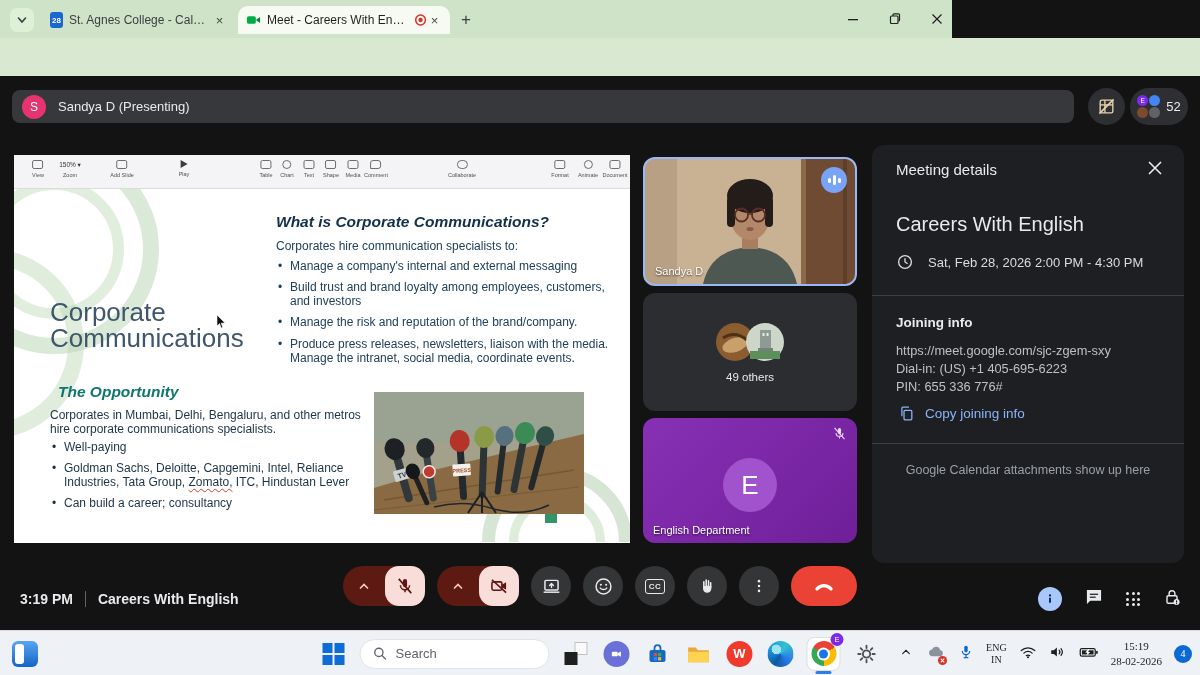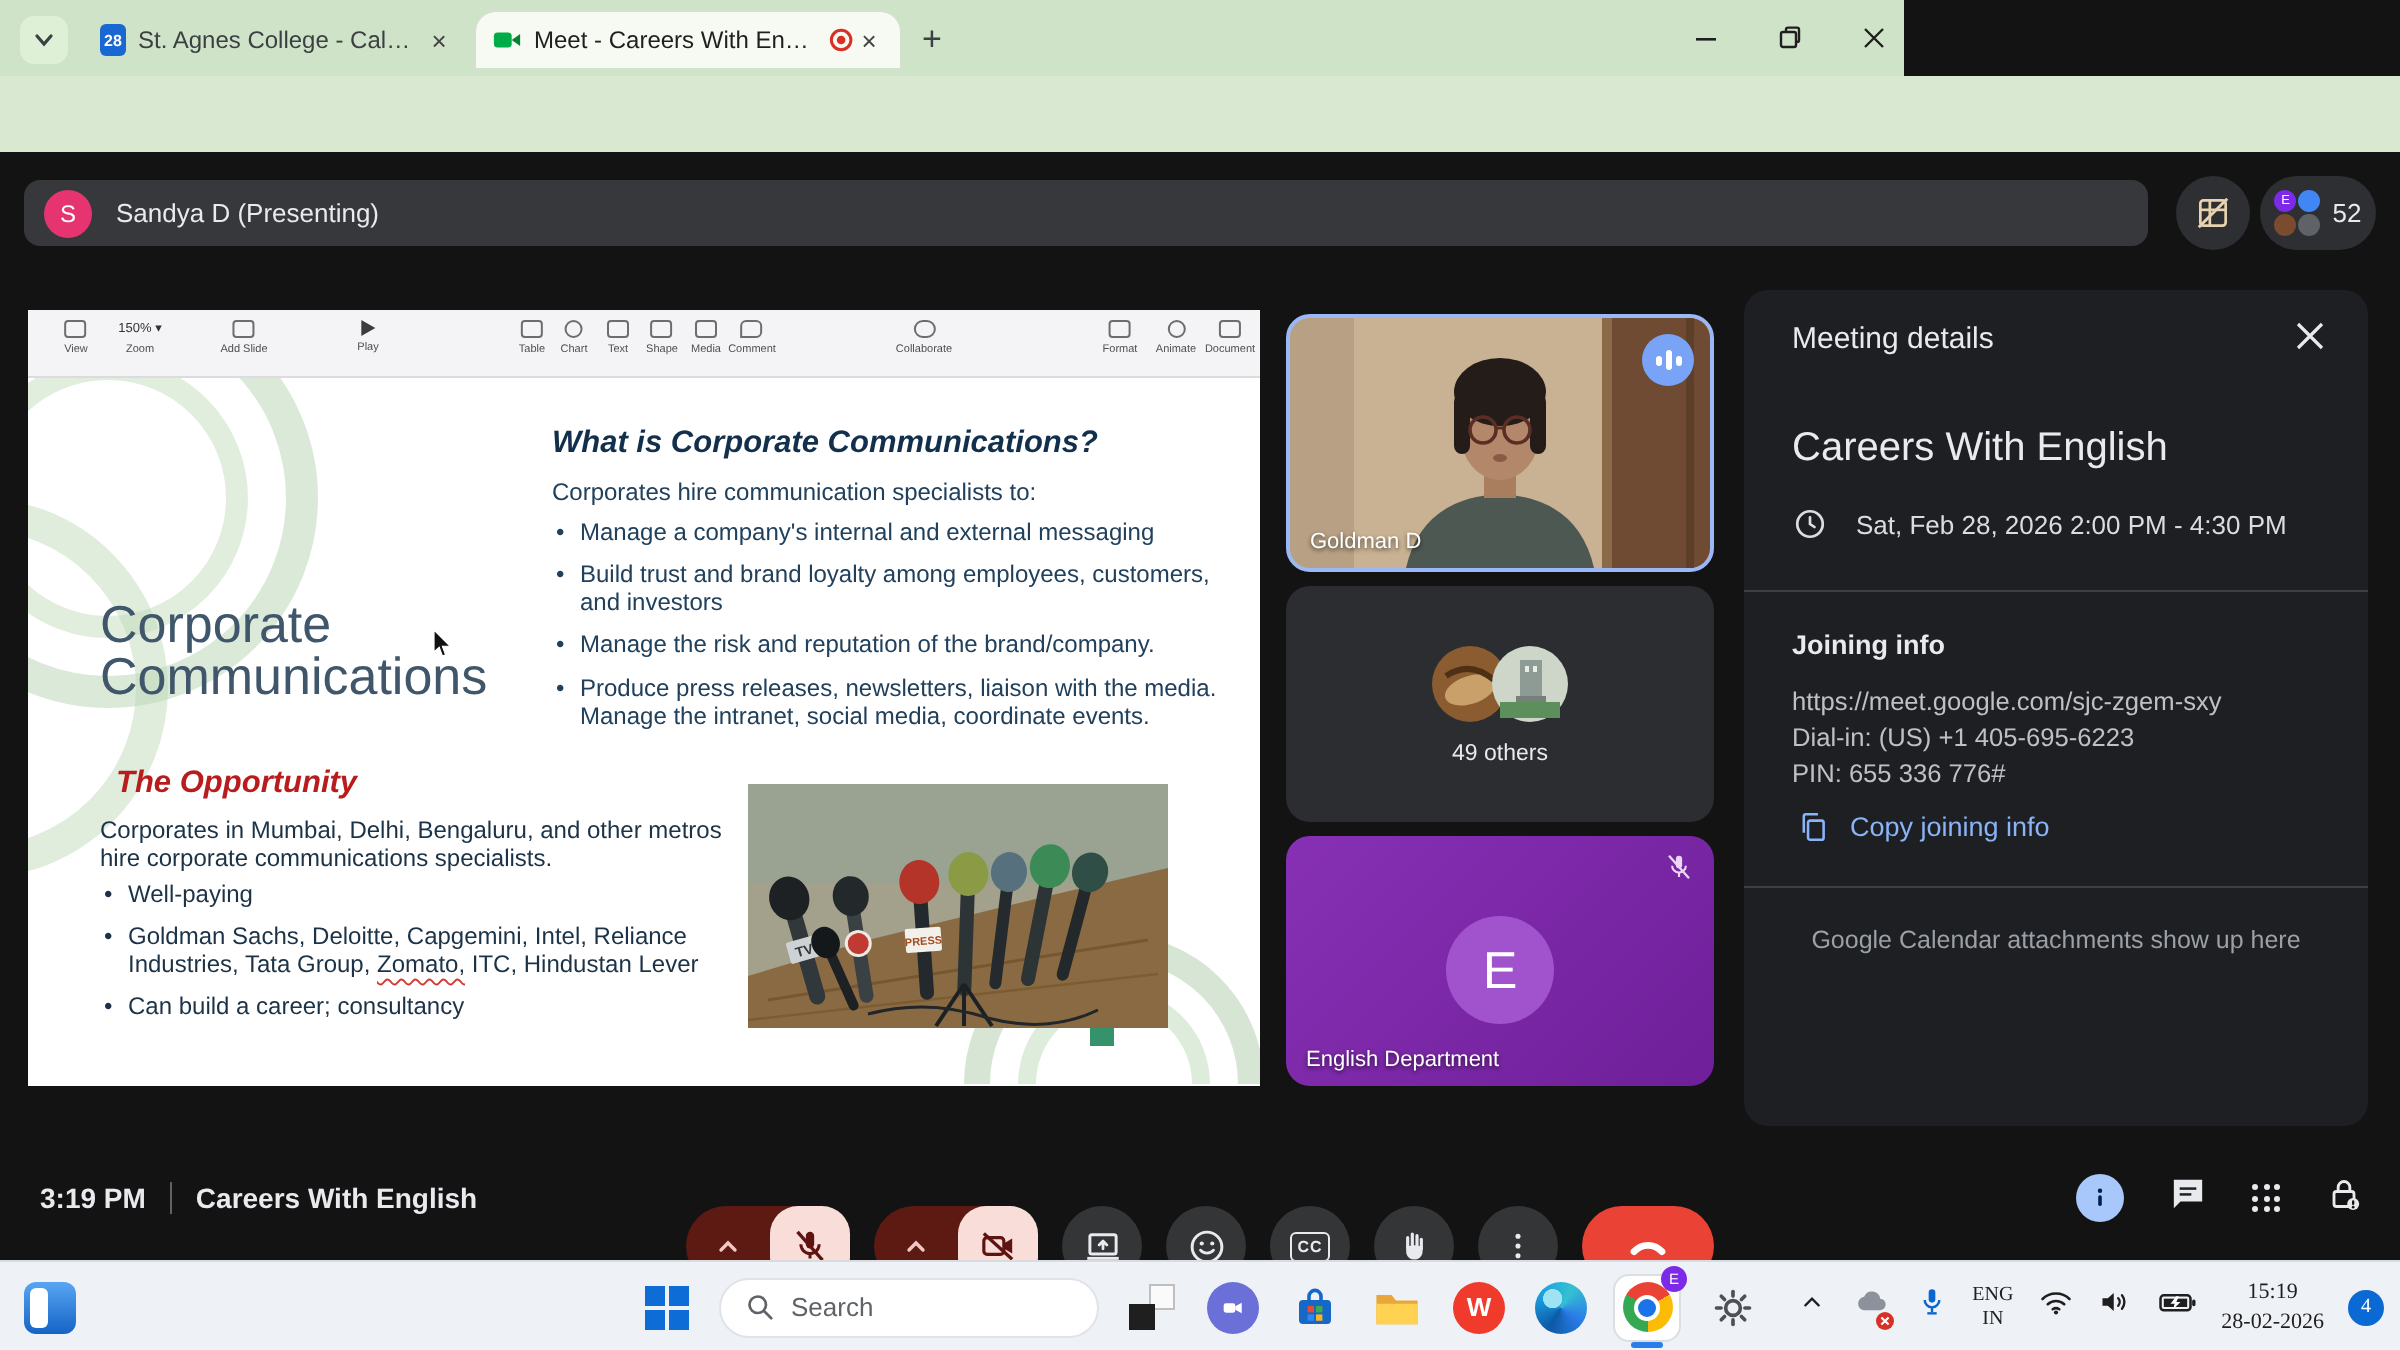--- a/index.html
+++ b/index.html
@@ -68,21 +68,21 @@
   .slide-h1 { position:absolute; left:36px; top:110px; width:215px; font-size:26px; line-height:1.0;
               color:#3f566b; letter-spacing:0; }
   .what-title { position:absolute; left:262px; top:24px; font-size:15.5px; font-weight:bold;
                 font-style:italic; color:#122f4c; }
   .what-intro { position:absolute; left:262px; top:50px; font-size:12px; color:#20405c; }
   .blist { list-style:none; font-size:12px; line-height:1.18; }
   .blist li { position:relative; padding-left:14px; margin-bottom:7px; }
   .blist li::before { content:"•"; position:absolute; left:2px; }
   .what-list { position:absolute; left:262px; top:70px; width:338px; }
   .opp-title { position:absolute; left:44px; top:194px; font-size:15.5px; font-weight:bold;
-               font-style:italic; color:#b91c1c; }
+               font-style:italic; color:#0f766e; }
   .opp-intro { position:absolute; left:36px; top:219px; width:316px; font-size:12px; color:#1c3347; }
   .opp-list { position:absolute; left:36px; top:251px; width:320px; color:#1c3347; }
   .sq-green { position:absolute; left:531px; top:322px; width:12px; height:12px; background:#35936b; }
   .wavy { text-decoration:underline; text-decoration-style:wavy; text-decoration-color:#d23b2f;
           text-decoration-thickness:1px; text-underline-offset:2px; }
   .photo { position:absolute; left:360px; top:203px; width:210px; height:122px; }
   .cursor { position:absolute; left:202px; top:126px; }
 
   
   .tile { position:absolute; left:643px; width:214px; border-radius:12px; overflow:hidden; }
@@ -116,21 +116,21 @@
   .d-line { position:absolute; left:24px; font-size:12.8px; color:#bdc1c6; }
   .d-copy { position:absolute; left:26px; top:260px; display:flex; align-items:center; gap:10px;
             font-size:13.5px; font-weight:500; color:#8ab4f8; }
   .d-note { position:absolute; left:0; top:318px; width:312px; text-align:center; font-size:12.5px;
             color:#9aa0a6; }
 
   
   .statusbar { position:absolute; left:20px; top:510px; height:26px; display:flex; align-items:center; }
   .statusbar .t { font-size:14px; font-weight:600; color:#e8eaed; }
   .statusbar .sep { width:1px; height:16px; background:#5f6368; margin:0 12px; }
-  .controls { position:absolute; left:50%; top:527px; transform:translateX(-50%); display:flex;
+  .controls { position:absolute; left:50%; top:490px; transform:translateX(-50%); display:flex;
               gap:12px; align-items:center; }
   .ctl-group { display:flex; background:#5c1a13; border-radius:20px; height:40px; align-items:center; }
   .ctl-exp { width:42px; height:40px; display:flex; align-items:center; justify-content:center; }
   .ctl-off { width:40px; height:40px; border-radius:14px; background:#f9ddd9; display:flex;
              align-items:center; justify-content:center; }
   .ctl-circle { width:40px; height:40px; border-radius:50%; background:#333537; display:flex;
                 align-items:center; justify-content:center; }
   .ctl-end { width:66px; height:40px; border-radius:20px; background:#ea4335; display:flex;
              align-items:center; justify-content:center; }
   .cc-box { font-size:8px; font-weight:bold; color:#e8eaed; border:1.6px solid #e8eaed;
@@ -448,21 +448,21 @@
       <circle cx="96.5" cy="56" r="6.5" fill="none" stroke="#5a2e24" stroke-width="1.8"></circle>
       <circle cx="113.5" cy="56" r="6.5" fill="none" stroke="#5a2e24" stroke-width="1.8"></circle>
       <line x1="103" y1="55" x2="107" y2="55" stroke="#5a2e24" stroke-width="1.5"></line>
       <ellipse cx="105" cy="70" rx="3.5" ry="2" fill="#8a5a44"></ellipse>
     </svg>
     <span class="audio-badge">
         <i style="height:5px"></i>
         <i style="height:10px"></i>
         <i style="height:5px"></i>
       </span>
-    <span class="tname">Goldman D</span>
+    <span class="tname">Sandya D</span>
   </div>
 
   <div class="tile tile-others">
     <div class="others-inner">
       <span class="ocircles">
         <svg width="40" height="40" viewBox="0 0 40 40">
             <circle cx="20" cy="20" r="19" fill="#8a5c30"></circle>
             <ellipse cx="20" cy="23" rx="13" ry="7" fill="#c9a06a" transform="rotate(-18 20 23)"></ellipse>
             <path d="M8 16 q12 -8 24 2" stroke="#4e3014" stroke-width="3" fill="none"></path>
           </svg>

